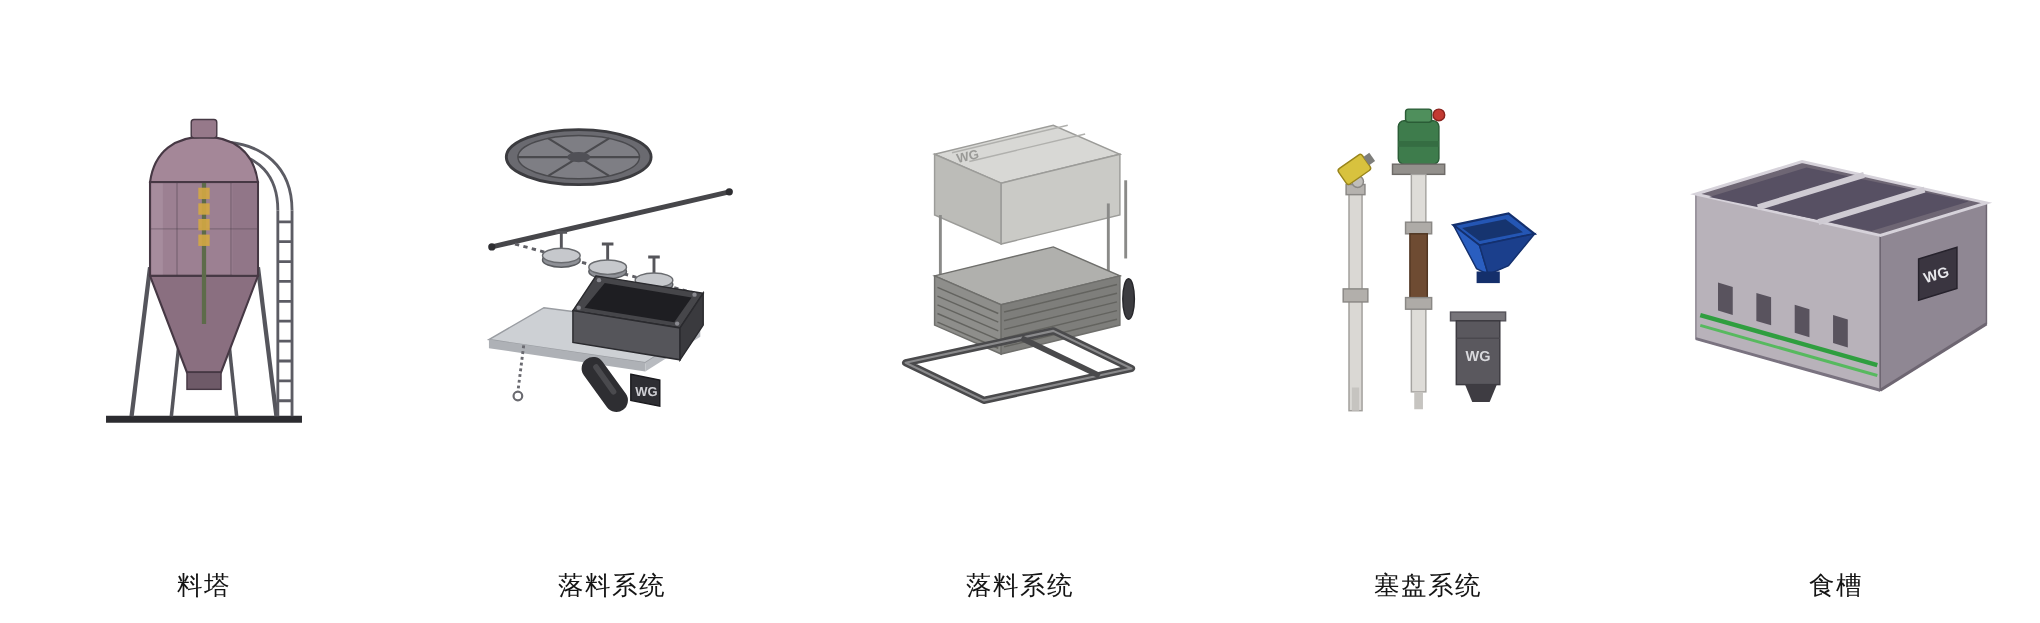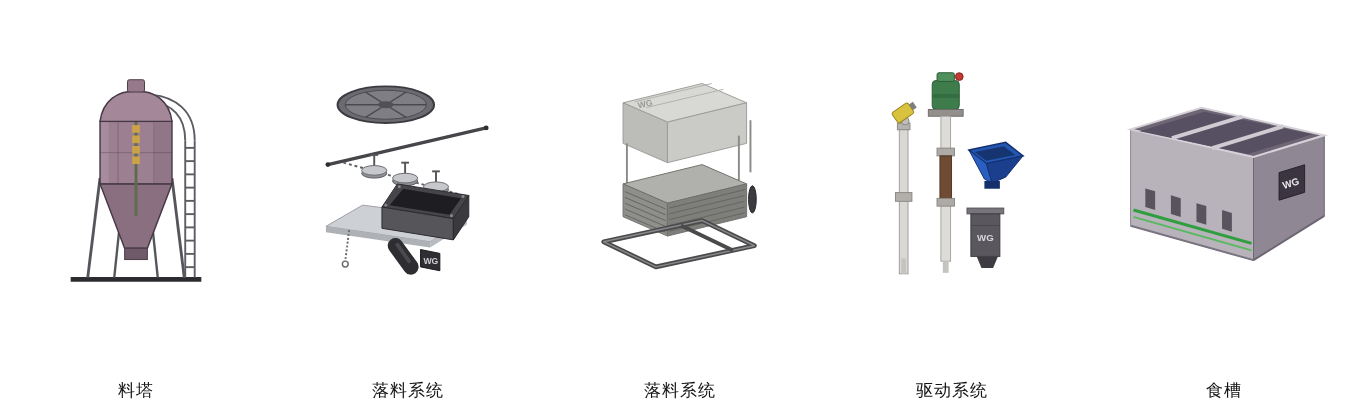--- a/index.html
+++ b/index.html
@@ -247,21 +247,21 @@
 
         <g>
           <rect x="100" y="148" width="38" height="6" fill="#77757a" stroke="#55535a"></rect>
           <rect x="104" y="154" width="30" height="44" fill="#5a585e" stroke="#3c3a40"></rect>
           <line x1="104" y1="166" x2="134" y2="166" stroke="#4a484e"></line>
           <text class="wg-text" x="119" y="182" font-size="10" fill="#d8d8dc" text-anchor="middle">WG</text>
           <polygon points="110,198 132,198 127,210 115,210" fill="#3e3c42"></polygon>
         </g>
       </svg>
     </div>
-    <div class="product-label">驱动系统</div>
+    <div class="product-label">塞盘系统</div>
   </div>
 
   <div class="product-card">
     <div class="product-figure">
       <svg width="236" height="207" viewBox="0 0 240 210">
 
         <polygon points="150,80 25,52 25,150 150,185" fill="#b8b2ba" stroke="#8d8690"></polygon>
 
         <polygon points="150,80 222,58 222,140 150,185" fill="#8f8793" stroke="#6e6672"></polygon>
 

